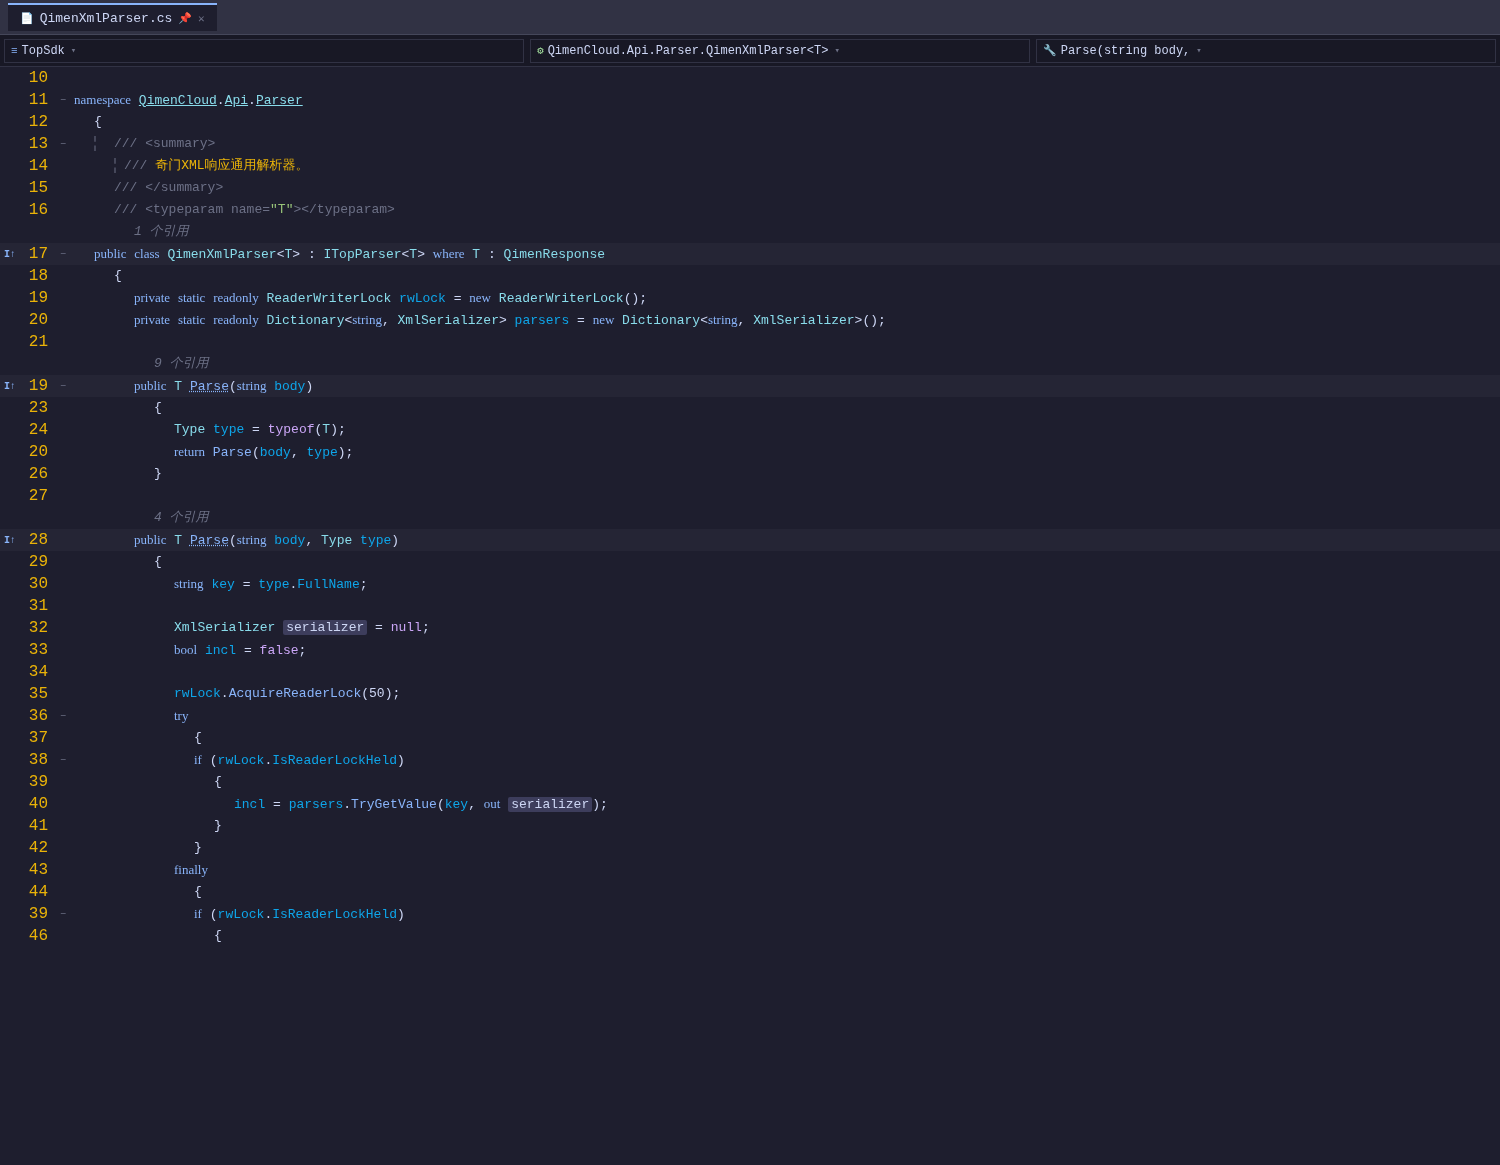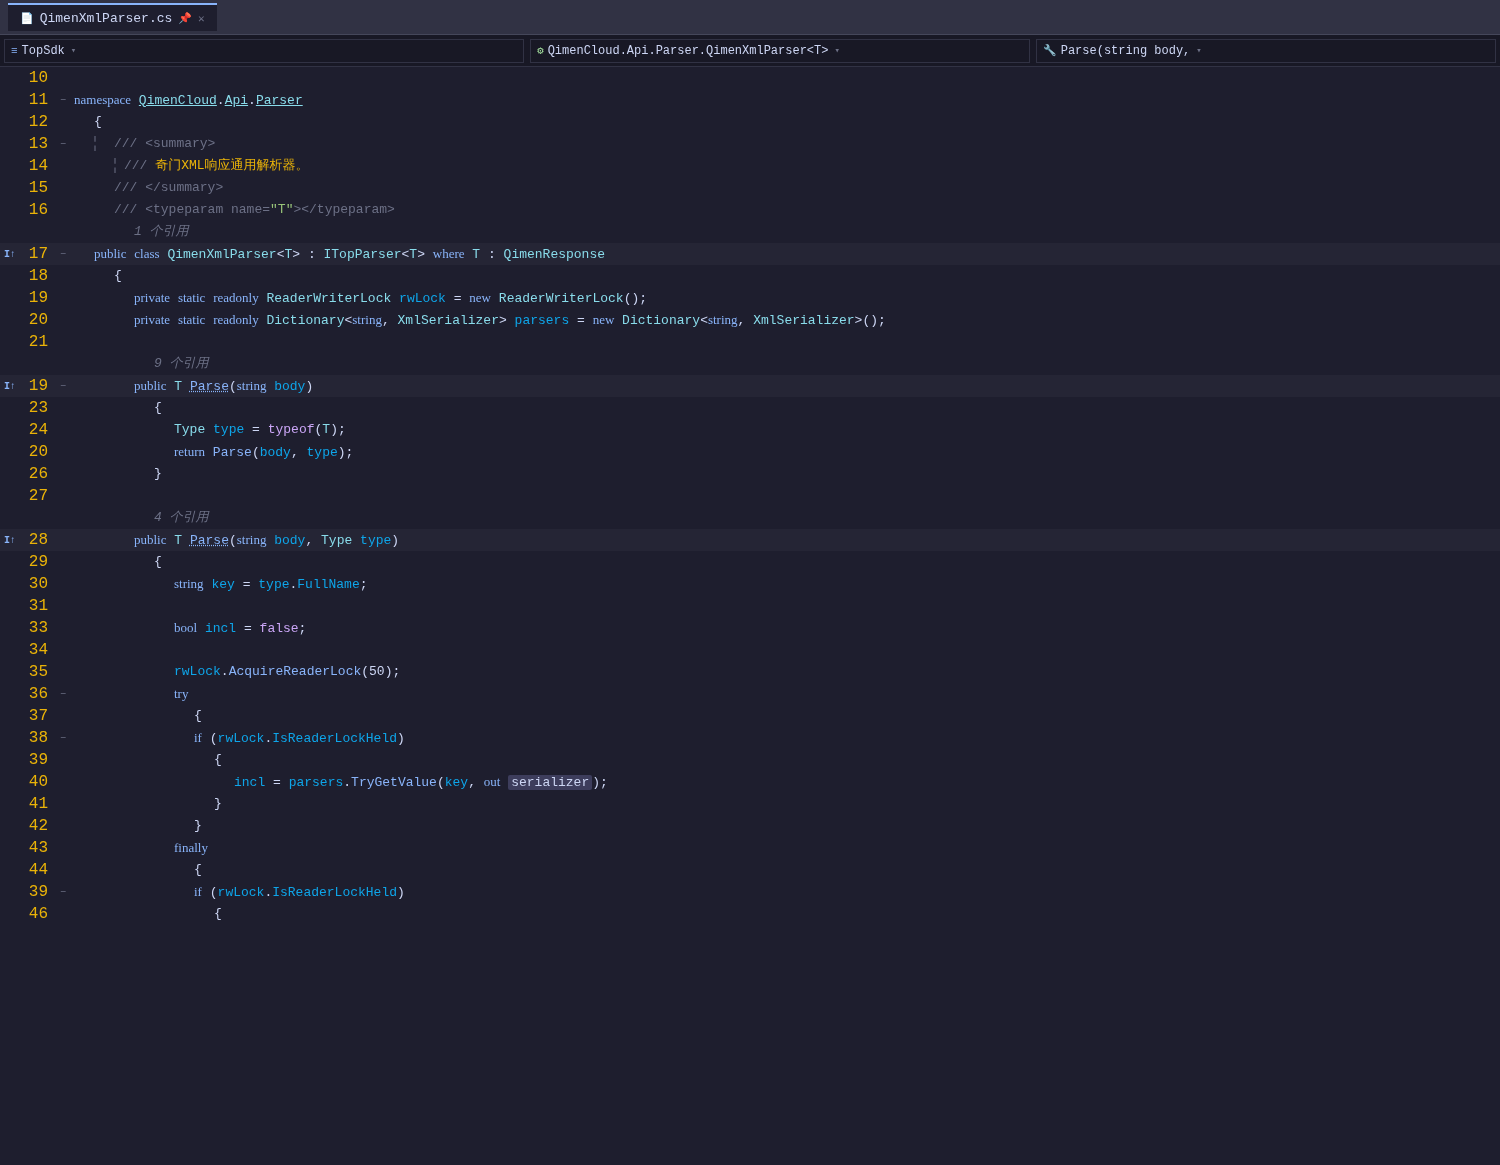--- a/index.html
+++ b/index.html
@@ -335,20 +335,26 @@
       <div class="line-content"><span style="display:inline-block;width:100px;"></span><span class="kw">string</span> <span class="ident">key</span> <span class="punct">=</span> <span class="ident">type</span><span class="punct">.</span><span class="ident">FullName</span><span class="punct">;</span></div>
     </div>
 
     <div class="line">
       <div class="line-indicator"></div>
       <div class="line-num">31</div>
       <div class="fold-btn"></div>
       <div class="line-content"></div>
     </div>
 
+    <div class="line">
+      <div class="line-indicator"></div>
+      <div class="line-num">32</div>
+      <div class="fold-btn"></div>
+      <div class="line-content"><span style="display:inline-block;width:100px;"></span><span class="type2">XmlSerializer</span> <span style="background:#3d3d5c;border-radius:2px;padding:0 3px;color:#cdd6f4;">serializer</span> <span class="punct">=</span> <span class="kw-ctrl">null</span><span class="punct">;</span></div>
+    </div>
 
     <div class="line">
       <div class="line-indicator"></div>
       <div class="line-num">33</div>
       <div class="fold-btn"></div>
       <div class="line-content"><span style="display:inline-block;width:100px;"></span><span class="kw">bool</span> <span class="ident">incl</span> <span class="punct">=</span> <span class="kw-ctrl">false</span><span class="punct">;</span></div>
     </div>
 
     <div class="line">
       <div class="line-indicator"></div>

